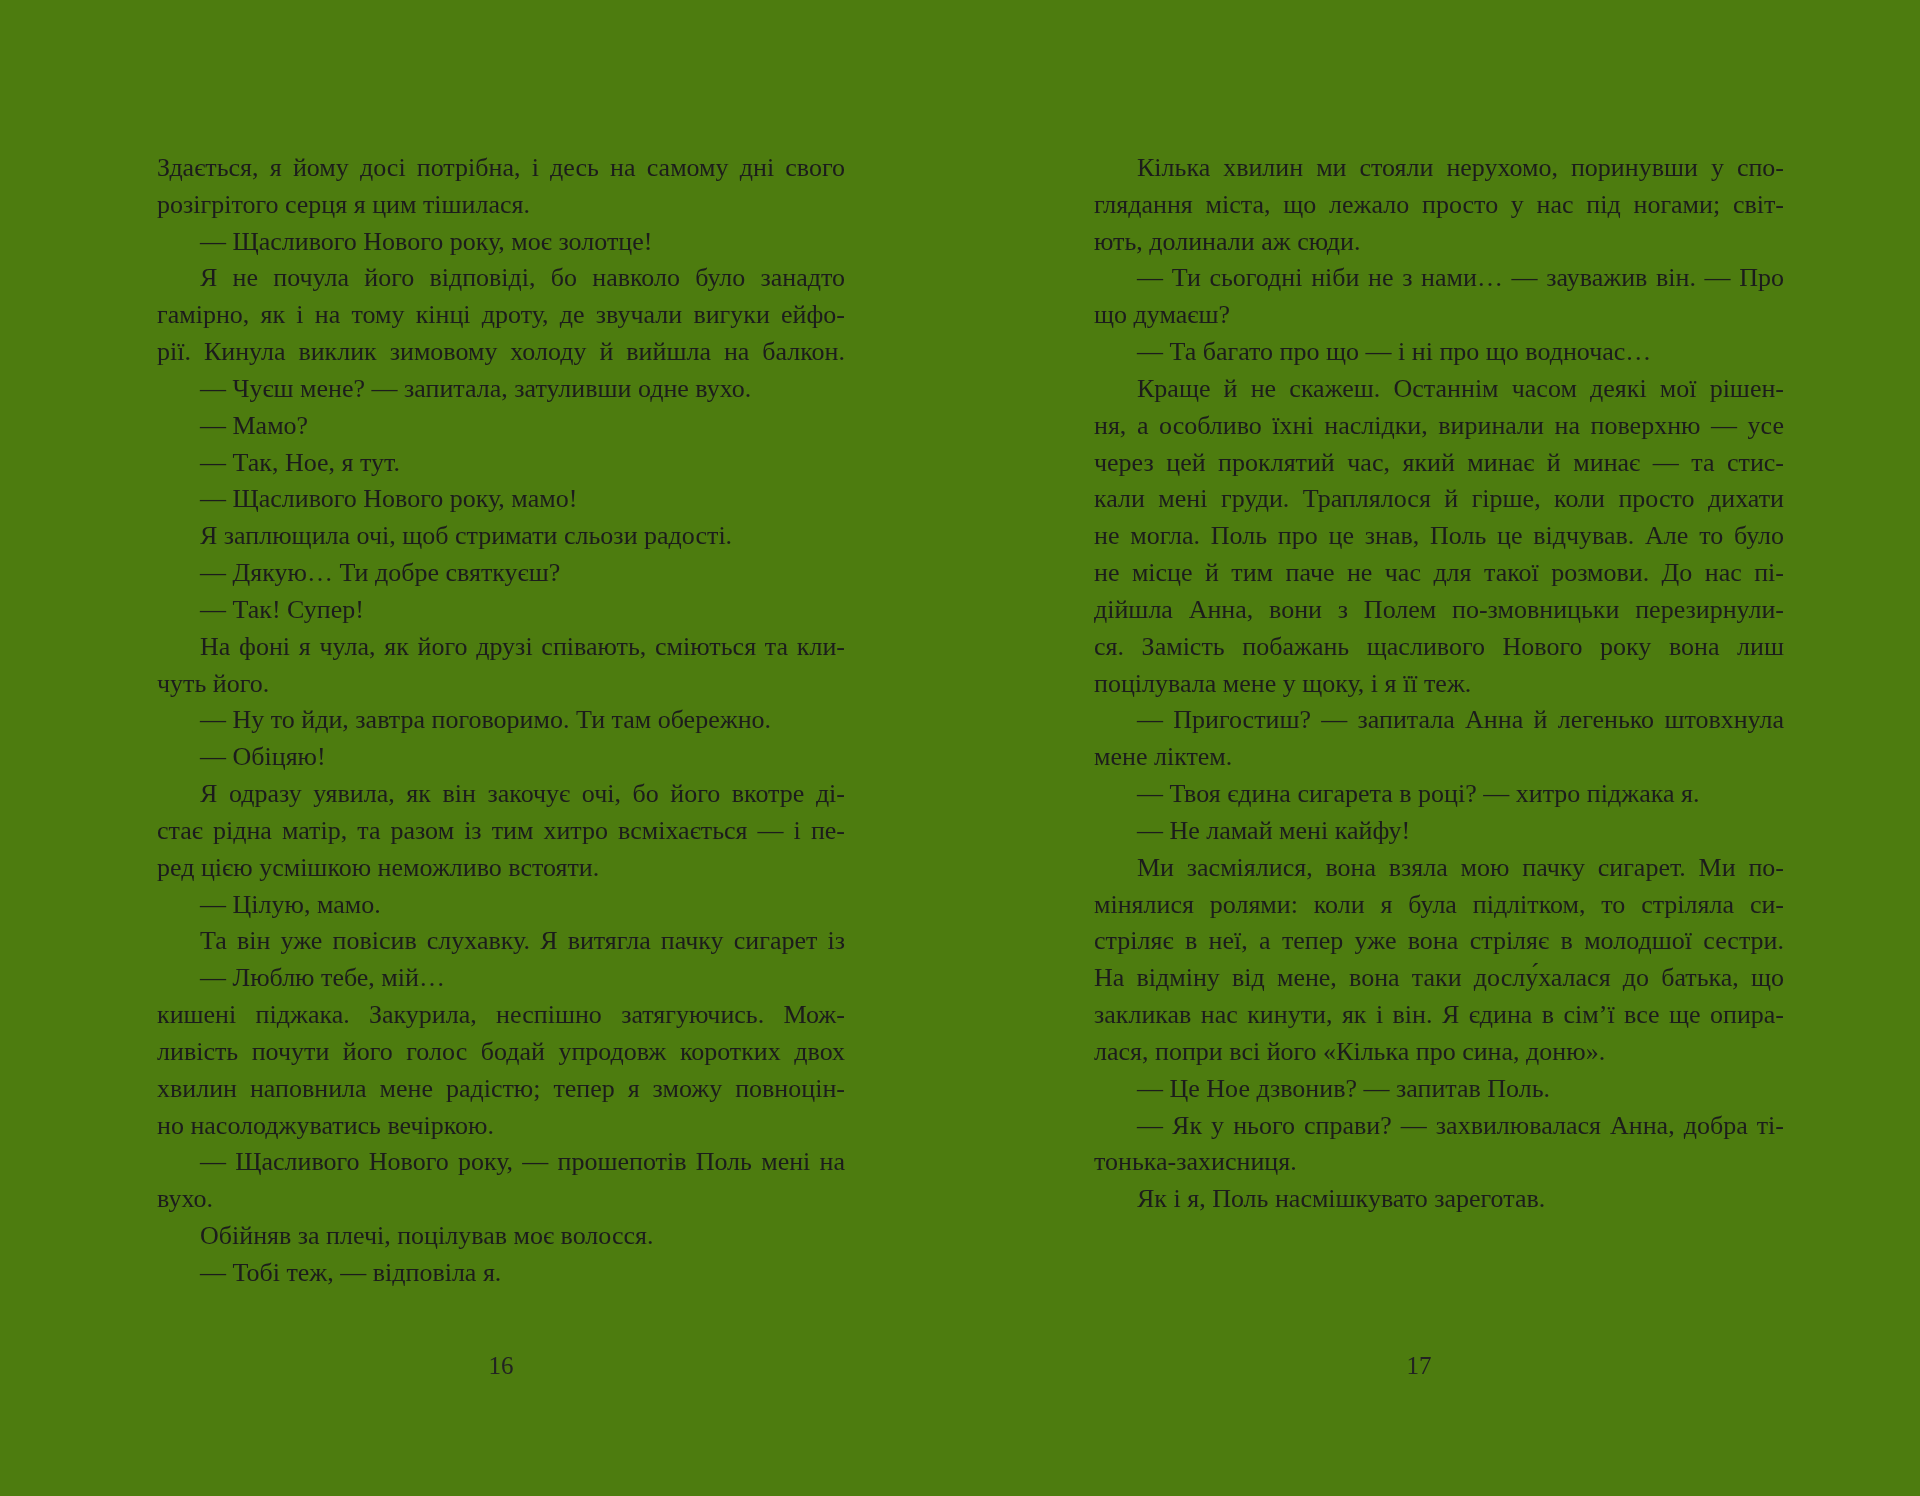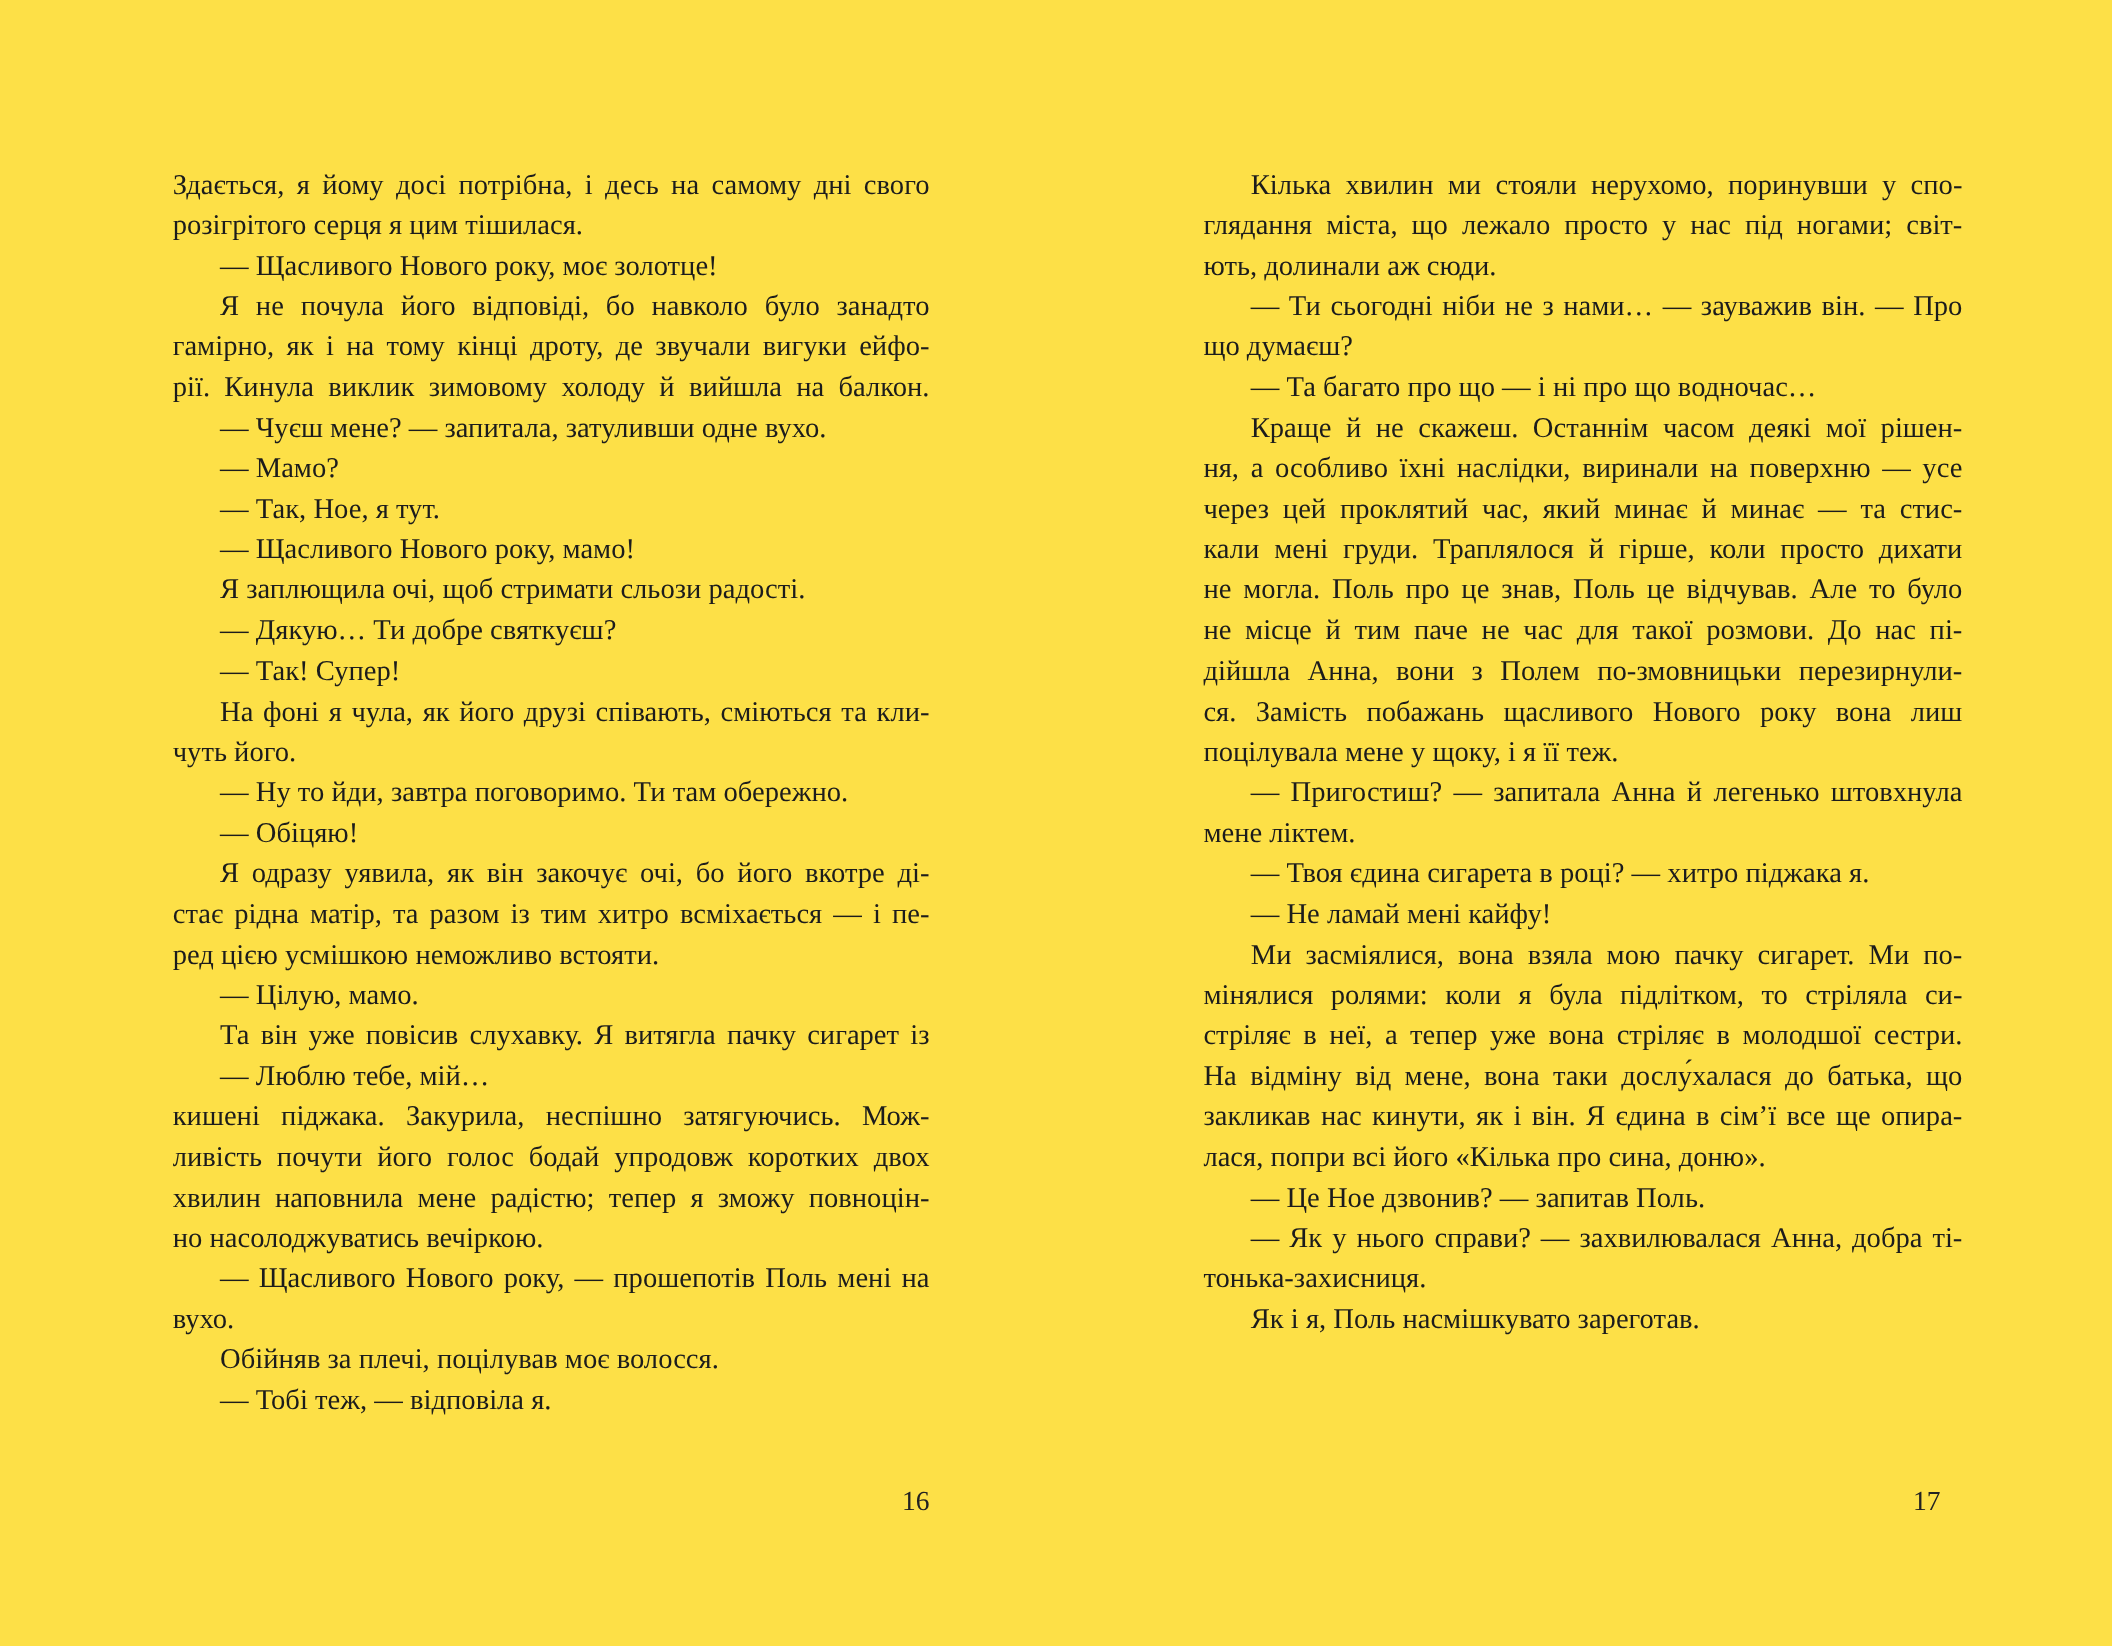--- a/index.html
+++ b/index.html
@@ -4,21 +4,21 @@
 <style>
   html, body {
     margin: 0;
     padding: 0;
     background: #ffffff;
   }
   .spread {
     position: relative;
     width: 1920px;
     height: 1496px;
-    background: #fde047;
+    background: #4d7c0f;
     overflow: hidden;
     font-family: "Liberation Serif", "DejaVu Serif", serif;
     color: #1c1c1c;
   }
   .text-block {
     position: absolute;
     top: 150px;
     font-size: 26px;
   }
   .text-block.left  { left: 157px;  width: 688px; }
@@ -31,21 +31,21 @@
   }
   .line.indent { text-indent: 43px; }
   .line.just {
     text-align: justify;
     text-align-last: justify;
   }
   .page-number {
     position: absolute;
     top: 1352px;
     font-size: 25px;
-    text-align: right;
+    text-align: center;
     color: #222222;
   }
   .page-number.left  { left: 157px;  width: 688px; }
   .page-number.right { left: 1074px; width: 690px; }
 </style>
 </head>
 <body>
 
 <div class="spread">
 

